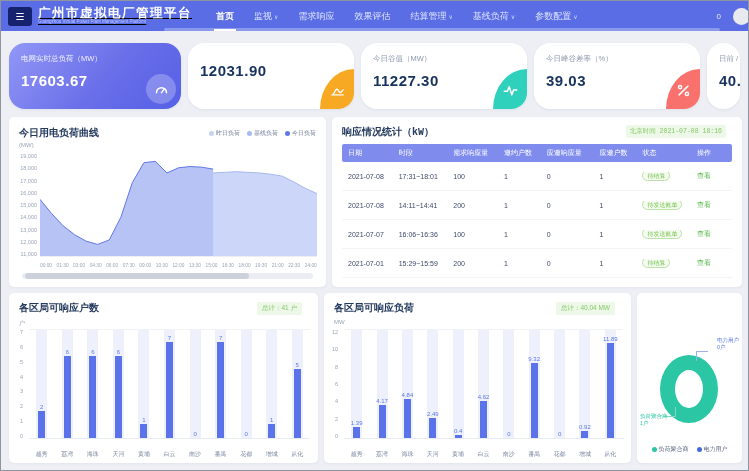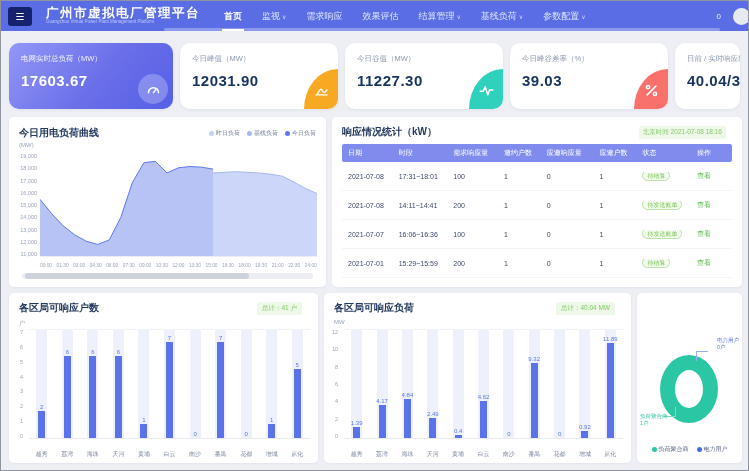--- a/index.html
+++ b/index.html
@@ -5,40 +5,40 @@
   html,body{margin:0;padding:0;width:749px;height:471px;overflow:hidden;
     font-family:"Liberation Sans","DejaVu Sans",sans-serif;background:#fff;}
   .frame{position:relative;width:747px;height:469px;border:1px solid #8f949e;
     background:#edeff4;overflow:hidden;}
 
   
   .navbar{position:absolute;top:0;left:0;right:0;height:30px;background:#5a6de4;
     display:flex;align-items:center;z-index:5;}
   .logo{width:24px;height:19px;background:#15236e;border-radius:3px;margin-left:7px;
     color:#fff;font-size:10px;display:flex;align-items:center;justify-content:center;flex:0 0 auto;}
-  .brand{margin-left:14px;line-height:1.1;}
+  .brand{margin-left:6px;line-height:1.1;text-decoration:underline;}
   .brand-title{font-size:12.5px;font-weight:bold;color:#fff;letter-spacing:1.5px;white-space:nowrap;}
   .brand-sub{font-size:4.5px;color:#bcc7ff;white-space:nowrap;}
   .nav-items{display:flex;height:100%;margin-left:14px;}
   .nav-item{color:#dfe5ff;font-size:9px;padding:0 10px;display:flex;align-items:center;
     position:relative;cursor:pointer;white-space:nowrap;}
   .nav-item .caret{font-size:6px;margin-left:2px;opacity:.85;}
   .nav-item.active{color:#fff;font-weight:bold;}
   .nav-item.active::after{content:"";position:absolute;left:8px;right:8px;bottom:0;
     height:2px;background:#fff;}
   .nav-strip{position:absolute;left:163px;right:28px;bottom:0;height:3px;
     background:rgba(255,255,255,.30);border-radius:2px;}
   .nav-right{margin-left:auto;display:flex;align-items:center;margin-right:2px;z-index:2;}
   .notif{color:#e6eaff;font-size:8px;margin-right:12px;}
   .avatar{width:17px;height:17px;border-radius:50%;background:#e9e9f0;margin-right:-4px;}
 
   
   .kpi-row{position:absolute;top:42px;left:8px;right:8px;height:66px;display:flex;gap:7px;}
-  .kpi{background:#fff;border-radius:10px;position:relative;overflow:hidden;
-    box-shadow:0 1px 3px rgba(40,60,130,.07);padding:11px 0 0 12px;}
+  .kpi{background:#fff;border-radius:16px;position:relative;overflow:hidden;
+    box-shadow:0 1px 3px rgba(40,60,130,.07);padding:11px 8px 0 12px;}
   .kpi-label{font-size:7.5px;color:#8a97ad;white-space:nowrap;}
   .kpi-value{font-size:15px;font-weight:bold;color:#17325e;margin-top:8px;letter-spacing:.5px;}
   .kpi.primary{background:linear-gradient(130deg,#9297f7 0%,#6a6fe9 55%,#5560e6 100%);}
   .kpi.primary .kpi-label{color:#eef0ff;}
   .kpi.primary .kpi-value{color:#fff;}
   .kpi-corner{position:absolute;right:0;bottom:0;width:34px;height:40px;
     border-radius:100% 0 0 0;}
   .kpi.primary .kpi-corner{width:30px;height:30px;right:5px;bottom:5px;border-radius:50%;
     background:rgba(255,255,255,.25);}
   .kpi-ico{position:absolute;right:9px;bottom:11px;width:15px;height:15px;color:#fff;}
@@ -65,21 +65,21 @@
     text-align:right;font-size:5.5px;color:#9aa4b8;padding-right:3px;box-sizing:border-box;}
   .plot{flex:1;position:relative;border-bottom:1px solid #eceef4;}
   .plot svg{position:absolute;left:0;top:0;width:100%;height:100%;}
   .xaxis{position:absolute;left:31px;right:9px;bottom:19px;display:flex;
     justify-content:space-between;font-size:4.8px;color:#9aa4b8;}
   .scrollbar{position:absolute;left:13px;right:13px;bottom:8px;height:6px;
     background:#ebedf2;border-radius:3px;}
   .scroll-thumb{position:absolute;left:1%;width:77%;top:0;bottom:0;background:#ccd1dc;border-radius:3px;cursor:pointer;}
 
   
-  .table-head-row{display:flex;align-items:flex-end;padding:8px 16px 5px 10px;}
+  .table-head-row{display:flex;align-items:flex-start;padding:8px 16px 5px 10px;font-family:Liberation Mono, monospace;}
   .time-badge{margin-left:auto;background:#edf8e8;color:#86c96a;font-size:6.5px;
     padding:2px 4px;border-radius:2px;white-space:nowrap;}
   .tbl{margin:0 10px;}
   .tbl-header{display:flex;background:#7f8cee;color:#fff;font-size:7px;height:18px;
     align-items:center;border-radius:2px;}
   .tbl-row{display:flex;font-size:7px;color:#3c4868;height:28px;align-items:center;
     border-bottom:1px solid #f2f4f8;}
   .tc{padding-left:6px;box-sizing:border-box;white-space:nowrap;overflow:hidden;}
   .c0{width:13%;}.c1{width:14%;}.c2{width:13%;}.c3{width:11%;}.c4{width:13.5%;}
   .c5{width:11%;}.c6{width:14%;}.c7{width:10.5%;}
@@ -170,21 +170,20 @@
     <div class="kpi primary" style="flex:0 0 152px;">
       <div class="kpi-label">电网实时总负荷（MW）</div>
       <div class="kpi-value">17603.67</div>
       <div class="kpi-corner"></div>
       <svg class="kpi-ico" viewBox="0 0 24 24" fill="none" stroke="#fff" stroke-width="2.4" stroke-linecap="round">
         <path d="M4 17a8 8 0 0 1 16 0"></path>
           <line x1="12" y1="17" x2="16.5" y2="11"></line>
         </svg>
     </div>
     <div class="kpi" style="flex:0 0 146px;">
-      <div class="kpi-label">今日峰值（MW）</div>
       <div class="kpi-value">12031.90</div>
       <div class="kpi-corner" style="background:#f7a924;"></div>
       <svg class="kpi-ico" viewBox="0 0 24 24" fill="none" stroke="#fff" stroke-width="2.2" stroke-linecap="round">
         <path d="M3 19h18M4 19c3-1 4-9 7-9s2 5 5 5 3-3 5-4"></path>
         </svg>
     </div>
     <div class="kpi" style="flex:0 0 146px;">
       <div class="kpi-label">今日谷值（MW）</div>
       <div class="kpi-value">11227.30</div>
       <div class="kpi-corner" style="background:#2fd0bc;"></div>

